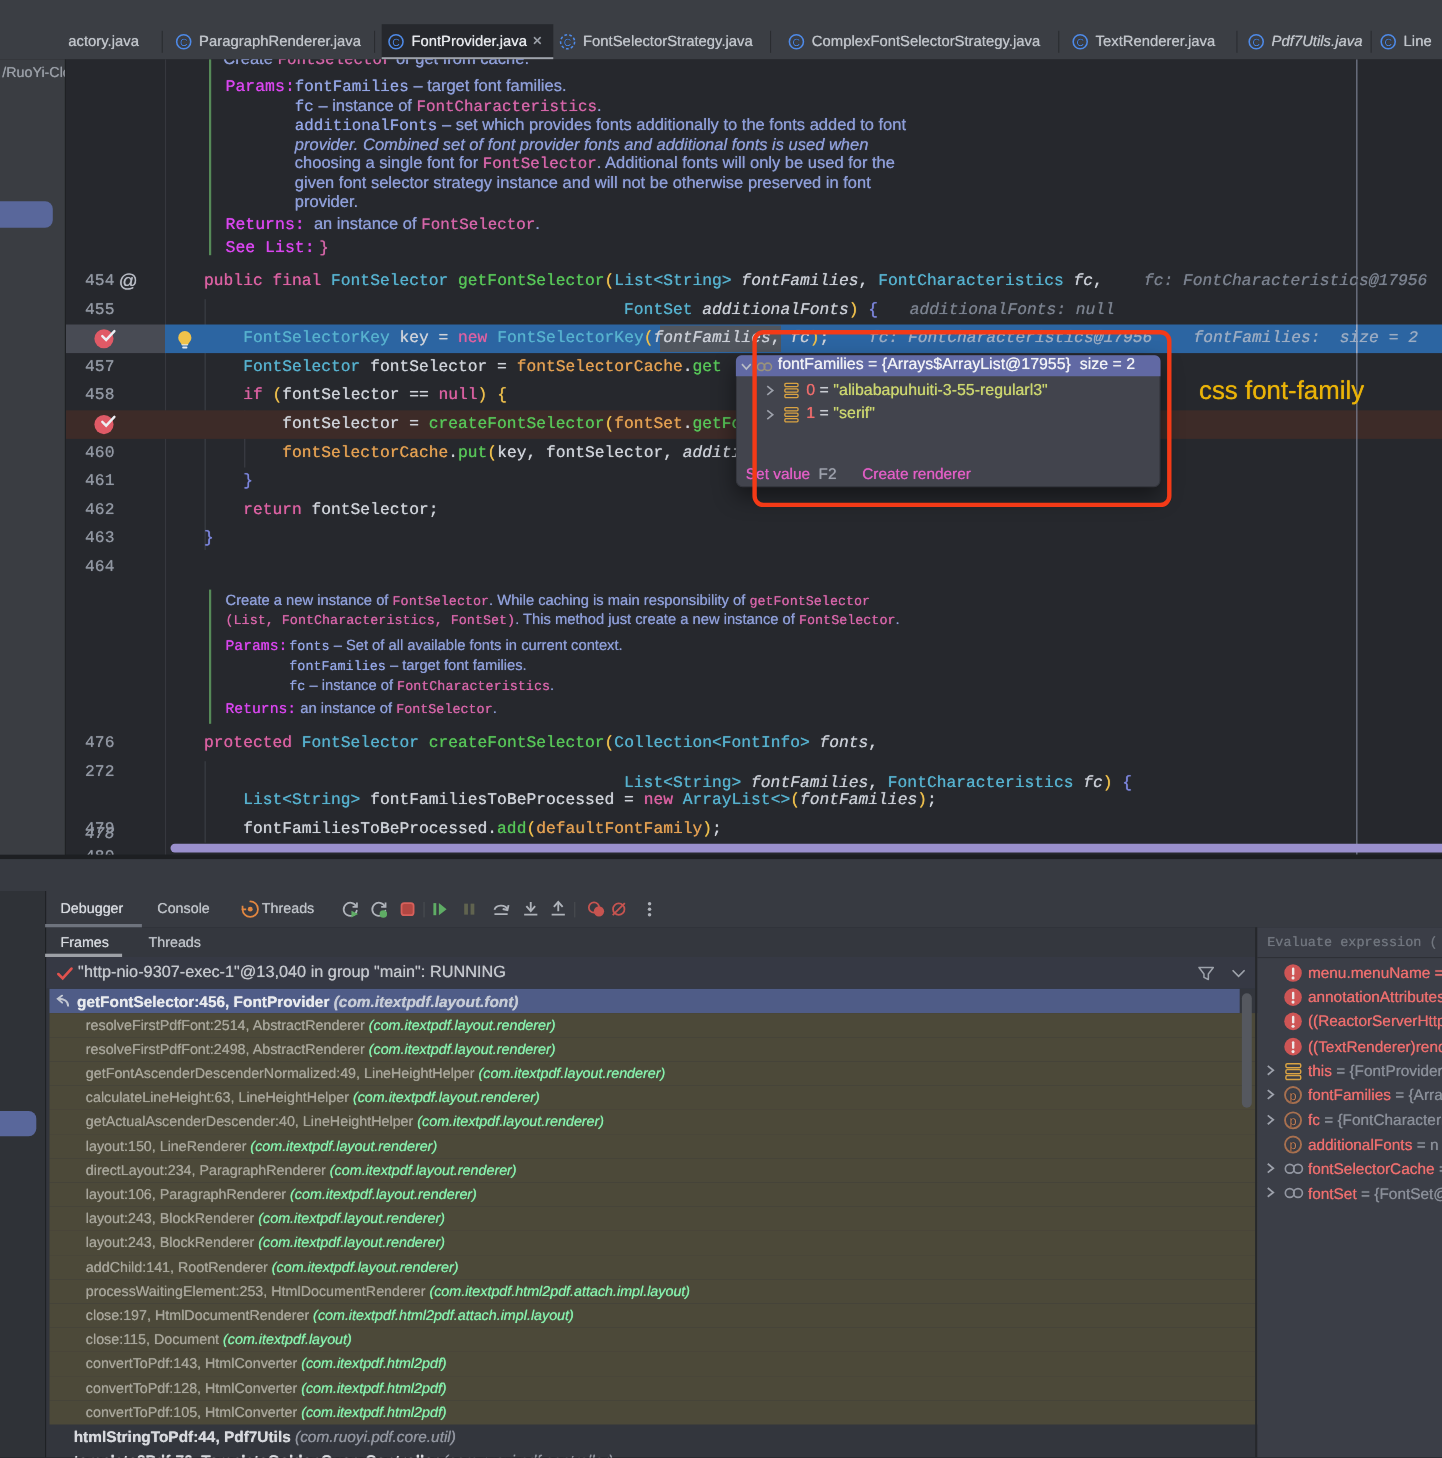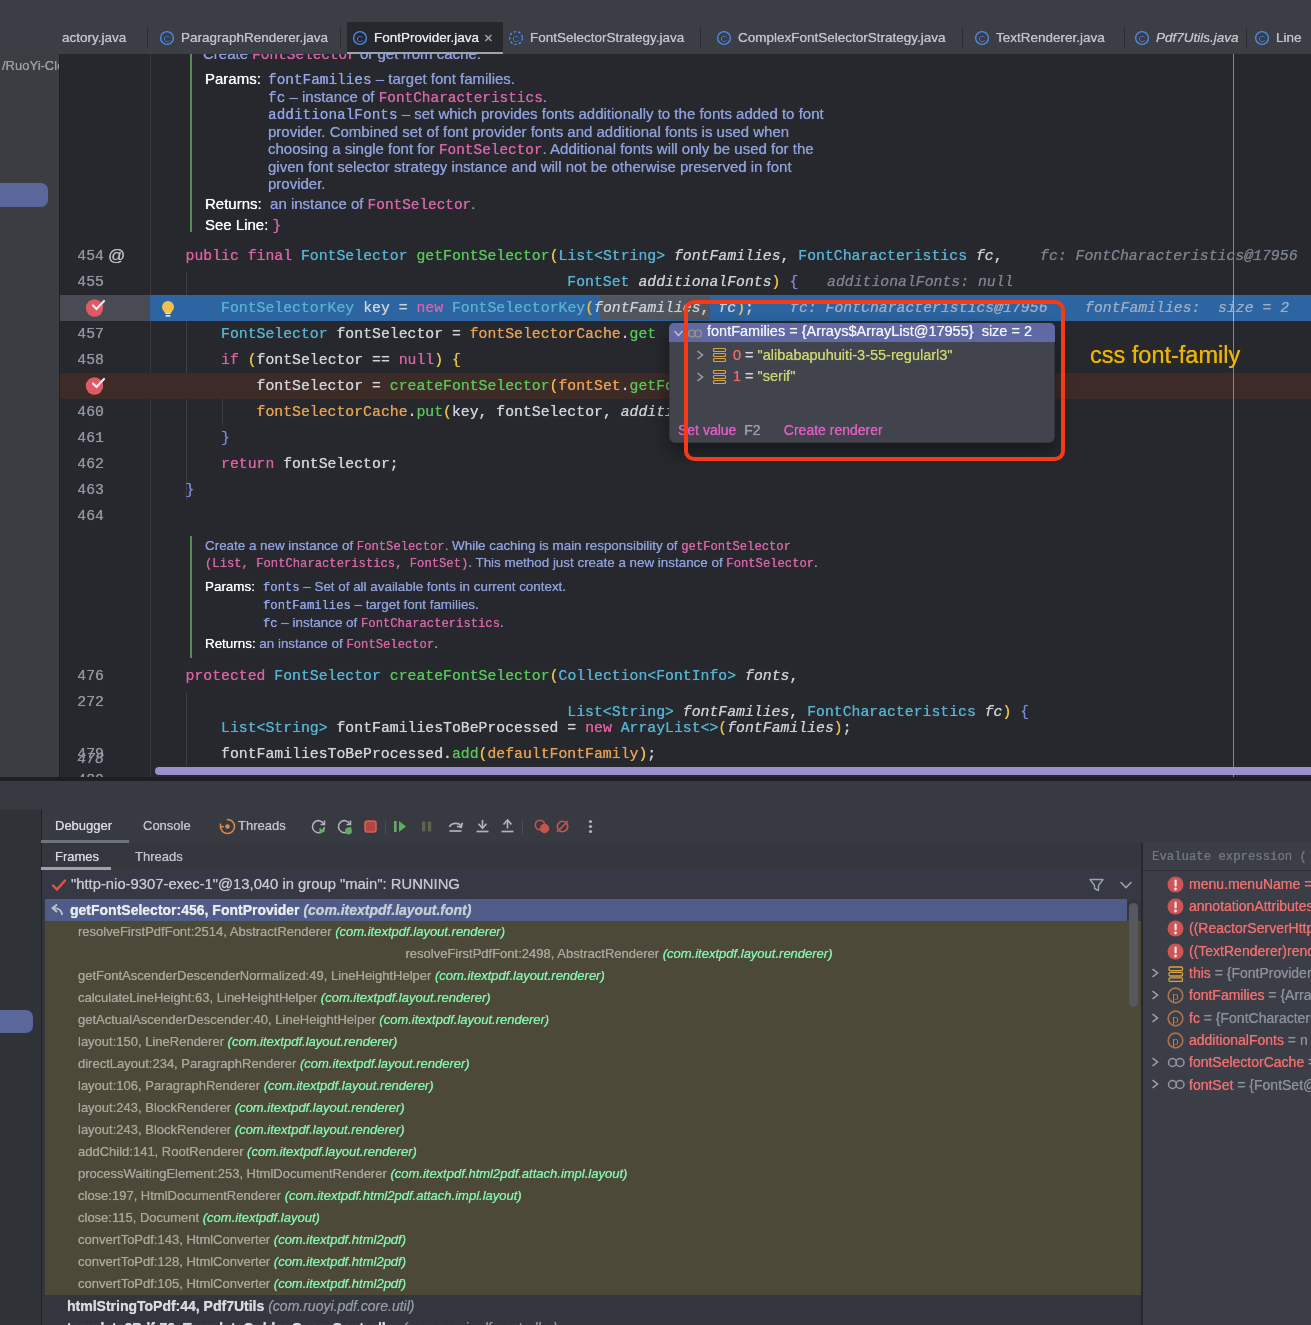--- a/index.html
+++ b/index.html
@@ -15,21 +15,21 @@
   .pr{color:#ECBE4C;}
   .br{color:#7B85DC;}
   .hint{position:absolute;font:italic 14.8px/26px "Liberation Mono",monospace;color:#7A818E;white-space:pre;}
   .lnum{position:absolute;left:60px;width:44px;text-align:right;font:14.8px/26px "Liberation Mono",monospace;color:#9096A1;}
   .jd{position:absolute;font:15px/17.4px "Liberation Sans",sans-serif;color:#8E9ED8;white-space:pre;}
   .jd2{position:absolute;font:13.4px/17.5px "Liberation Sans",sans-serif;color:#8E9ED8;white-space:pre;}
   .jdm{font-family:"Liberation Mono",monospace;font-size:14.4px;color:#93A5E4;}
   .jdm2{font-family:"Liberation Mono",monospace;font-size:12.2px;color:#93A5E4;}
   .jdp{font-family:"Liberation Mono",monospace;font-size:14.4px;color:#D565A8;}
   .jdp2{font-family:"Liberation Mono",monospace;font-size:12.2px;color:#D565A8;}
-  .jdl{color:#ffffff;font-family:Liberation Sans, sans-serif;}
+  .jdl{color:#d946ef;font-family:Liberation Mono, monospace;}
   .tab{position:absolute;top:22px;height:32px;font:13.5px/32px "Liberation Sans",sans-serif;color:#BFC3C9;white-space:pre;}
   .frow{position:absolute;left:45px;width:1082px;height:22px;font:13px/22px "Liberation Sans",sans-serif;white-space:pre;overflow:hidden;}
   .olive{background:#4C4939;color:#A7A59A;}
   .olive i{color:#86efac;}
   .vrow{position:absolute;left:1143px;width:168px;height:22px;font:14px/22px "Liberation Sans",sans-serif;color:#ED6E6E;white-space:pre;overflow:hidden;}
   .vrow .val{color:#8A8F99;}
 </style>
 </head>
 <body>
 
@@ -100,26 +100,26 @@
 <div class="abs" style="left:186px;top:692px;width:1px;height:74px;background:#3C3F46;"></div>
 
 <div class="abs" style="left:60px;top:54px;width:1251px;height:25px;overflow:hidden;">
   <div class="jd" style="left:143px;top:-9px;">Create <span class="jdp">FontSelector</span> or get from cache.</div>
 </div>
 <div class="abs" style="left:190px;top:54px;width:2px;height:178px;background:#568A58;"></div>
 <div class="jd" style="left:205px;top:70px;"><span class="jdl">Params:</span></div>
 <div class="jd" style="left:268px;top:70px;"><span class="jdm">fontFamilies</span> – target font families.</div>
 <div class="jd" style="left:268px;top:87.5px;"><span class="jdm">fc</span> – instance of <span class="jdp">FontCharacteristics</span>.</div>
 <div class="jd" style="left:268px;top:105px;"><span class="jdm">additionalFonts</span> – set which provides fonts additionally to the fonts added to font</div>
-<div class="jd" style="left:268px;top:122.5px;">provider. Combined set of font provider fonts and additional fonts is used when</div>
+<div class="jd" style="left:268px;top:122.5px;font-style:italic;">provider. Combined set of font provider fonts and additional fonts is used when</div>
 <div class="jd" style="left:268px;top:140px;">choosing a single font for <span class="jdp">FontSelector</span>. Additional fonts will only be used for the</div>
 <div class="jd" style="left:268px;top:157.5px;">given font selector strategy instance and will not be otherwise preserved in font</div>
 <div class="jd" style="left:268px;top:175px;">provider.</div>
 <div class="jd" style="left:205px;top:195px;"><span class="jdl">Returns:</span>  an instance of <span class="jdp">FontSelector</span>.</div>
-<div class="jd" style="left:205px;top:216px;"><span class="jdl">See Line:</span> <span class="jdp">}</span></div>
+<div class="jd" style="left:205px;top:216px;"><span class="jdl">See List:</span> <span class="jdp">}</span></div>
 
 <div class="abs" style="left:60px;top:295px;width:90px;height:26px;background:#484B54;"></div>
 <div class="abs" style="left:150px;top:295px;width:1161px;height:26px;background:#2C65A2;"></div>
 <div class="abs" style="left:60px;top:373px;width:1251px;height:26px;background:#3D2B28;"></div>
 
 <div class="abs" style="left:600px;top:296px;width:110px;height:24px;background:#51565E;"></div>
 
 <div class="abs" style="left:1233px;top:54px;width:1px;height:723px;background:#80869A;"></div>
 
 <div class="abs" style="left:1233px;top:295px;width:1px;height:26px;background:#AEBBD6;"></div>
@@ -321,21 +321,21 @@
     <path d="M2 3.5 L7 8.5 L12 3.5" fill="none" stroke="#9DA2AA" stroke-width="1.6" stroke-linecap="round"></path>
   </svg>
 
 <div class="frow" style="top:899px;background:#4F5C87;"></div>
 <svg class="abs" style="left:49px;top:904px;" width="15" height="13">
     <path d="M13 11 C13 6 9 4 4.5 4" fill="none" stroke="#C2C7D2" stroke-width="1.7"></path>
     <path d="M7.5 1 L3.5 4 L7.5 7.5" fill="none" stroke="#C2C7D2" stroke-width="1.7" stroke-linecap="round"></path>
   </svg>
 <div class="abs" style="left:70px;top:899px;height:22px;font:bold 14px/22px 'Liberation Sans';color:#E8EAEE;white-space:pre;">getFontSelector:456, FontProvider <i style="color:#C6CBD6;">(com.itextpdf.layout.font)</i></div>
 <div class="frow olive" style="top:921px;padding-left:33px;">resolveFirstPdfFont:2514, AbstractRenderer <i>(com.itextpdf.layout.renderer)</i></div>
-<div class="frow olive" style="top:943px;padding-left:33px;text-align:center;">resolveFirstPdfFont:2498, AbstractRenderer <i>(com.itextpdf.layout.renderer)</i></div>
+<div class="frow olive" style="top:943px;padding-left:33px;">resolveFirstPdfFont:2498, AbstractRenderer <i>(com.itextpdf.layout.renderer)</i></div>
 <div class="frow olive" style="top:965px;padding-left:33px;">getFontAscenderDescenderNormalized:49, LineHeightHelper <i>(com.itextpdf.layout.renderer)</i></div>
 <div class="frow olive" style="top:987px;padding-left:33px;">calculateLineHeight:63, LineHeightHelper <i>(com.itextpdf.layout.renderer)</i></div>
 <div class="frow olive" style="top:1009px;padding-left:33px;">getActualAscenderDescender:40, LineHeightHelper <i>(com.itextpdf.layout.renderer)</i></div>
 <div class="frow olive" style="top:1031px;padding-left:33px;">layout:150, LineRenderer <i>(com.itextpdf.layout.renderer)</i></div>
 <div class="frow olive" style="top:1053px;padding-left:33px;">directLayout:234, ParagraphRenderer <i>(com.itextpdf.layout.renderer)</i></div>
 <div class="frow olive" style="top:1075px;padding-left:33px;">layout:106, ParagraphRenderer <i>(com.itextpdf.layout.renderer)</i></div>
 <div class="frow olive" style="top:1097px;padding-left:33px;">layout:243, BlockRenderer <i>(com.itextpdf.layout.renderer)</i></div>
 <div class="frow olive" style="top:1119px;padding-left:33px;">layout:243, BlockRenderer <i>(com.itextpdf.layout.renderer)</i></div>
 <div class="frow olive" style="top:1141px;padding-left:33px;">addChild:141, RootRenderer <i>(com.itextpdf.layout.renderer)</i></div>
 <div class="frow olive" style="top:1163px;padding-left:33px;">processWaitingElement:253, HtmlDocumentRenderer <i>(com.itextpdf.html2pdf.attach.impl.layout)</i></div>

